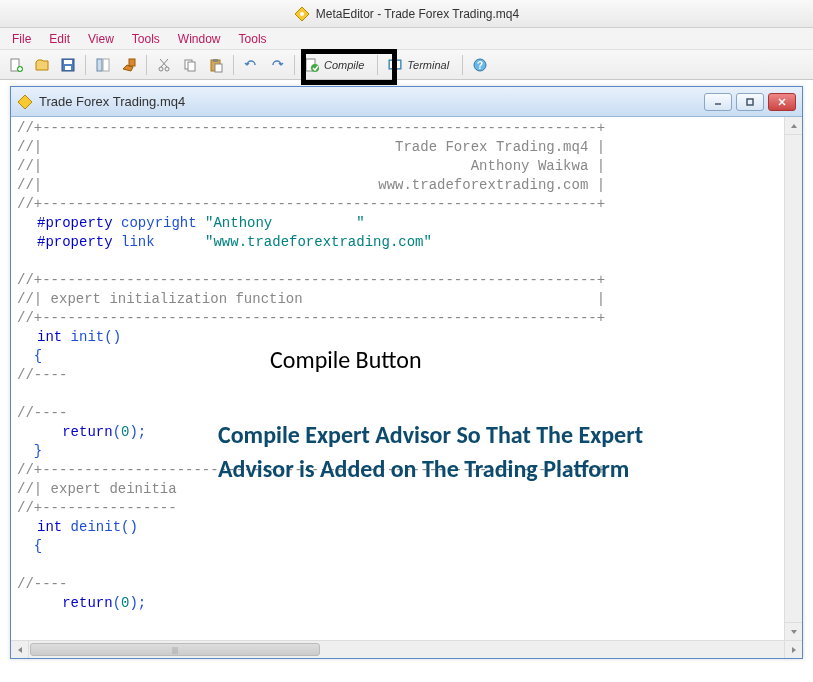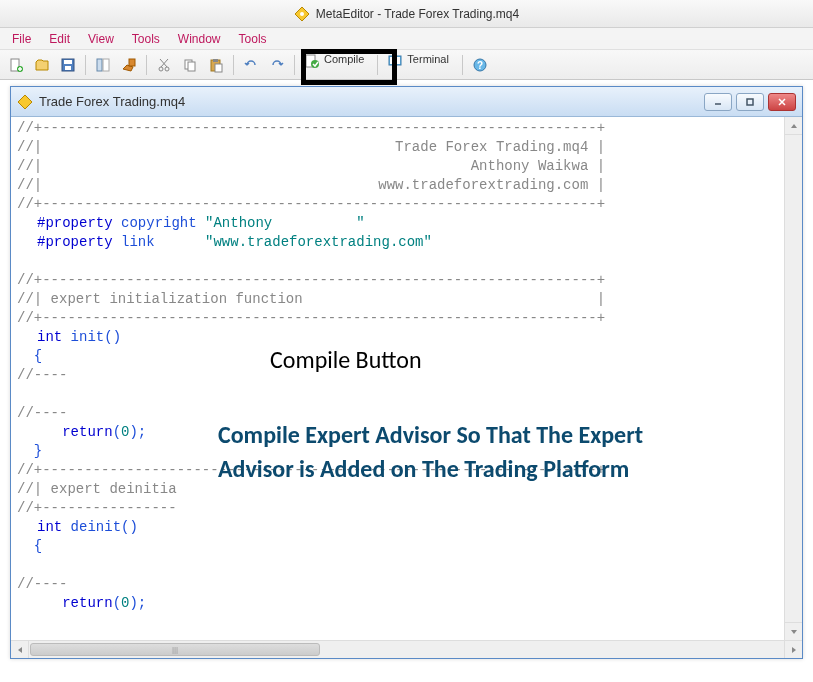--- a/index.html
+++ b/index.html
@@ -59,26 +59,27 @@
       cursor: pointer;
     }
     .tb-sep {
       width: 1px;
       height: 20px;
       background: #c8c8c8;
       margin: 0 3px;
     }
     .tb-labeled {
       display: flex;
-      align-items: flex-start;
+      align-items: center;
       height: 24px;
       padding: 0 8px 0 4px;
       gap: 4px;
       cursor: pointer;
       border-radius: 2px;
+      font-style: italic;
     }
     .tb-labeled span { font-size: 11px; color: #333; }
     .compile-box {
       position: absolute;
       top: 49px;
       left: 301px;
       width: 96px;
       height: 36px;
       border: 5px solid #000;
       z-index: 100;

